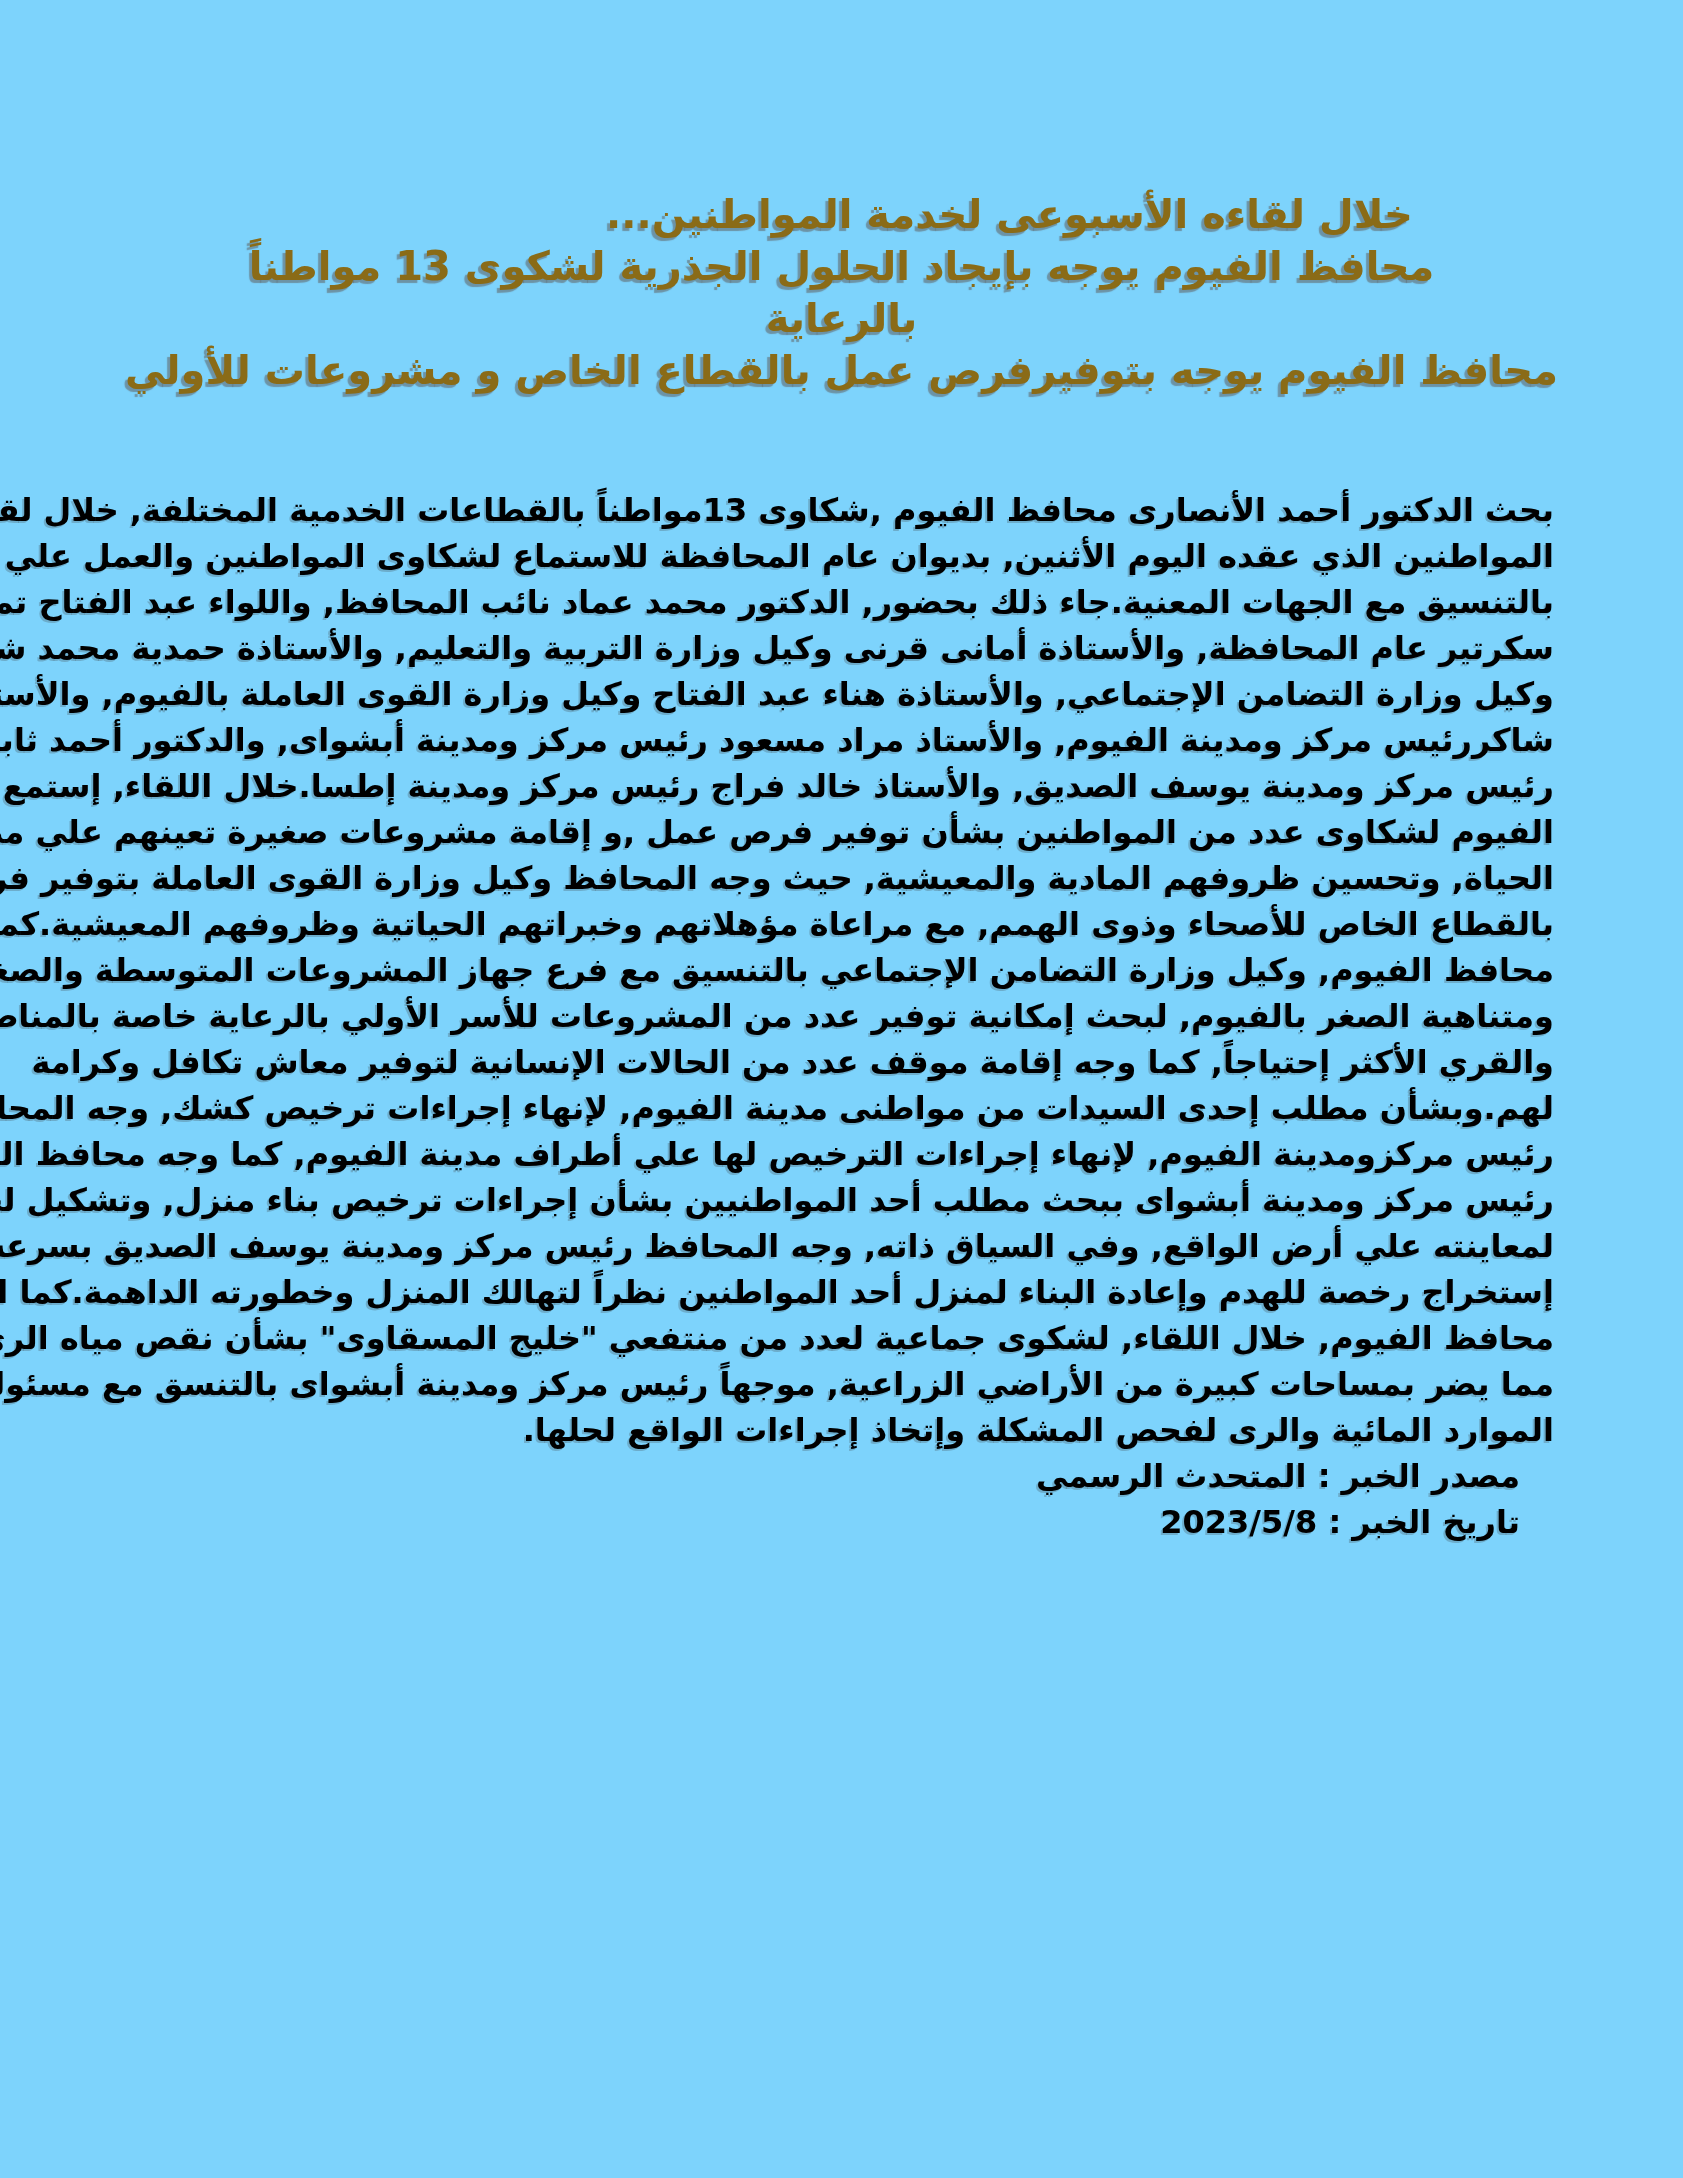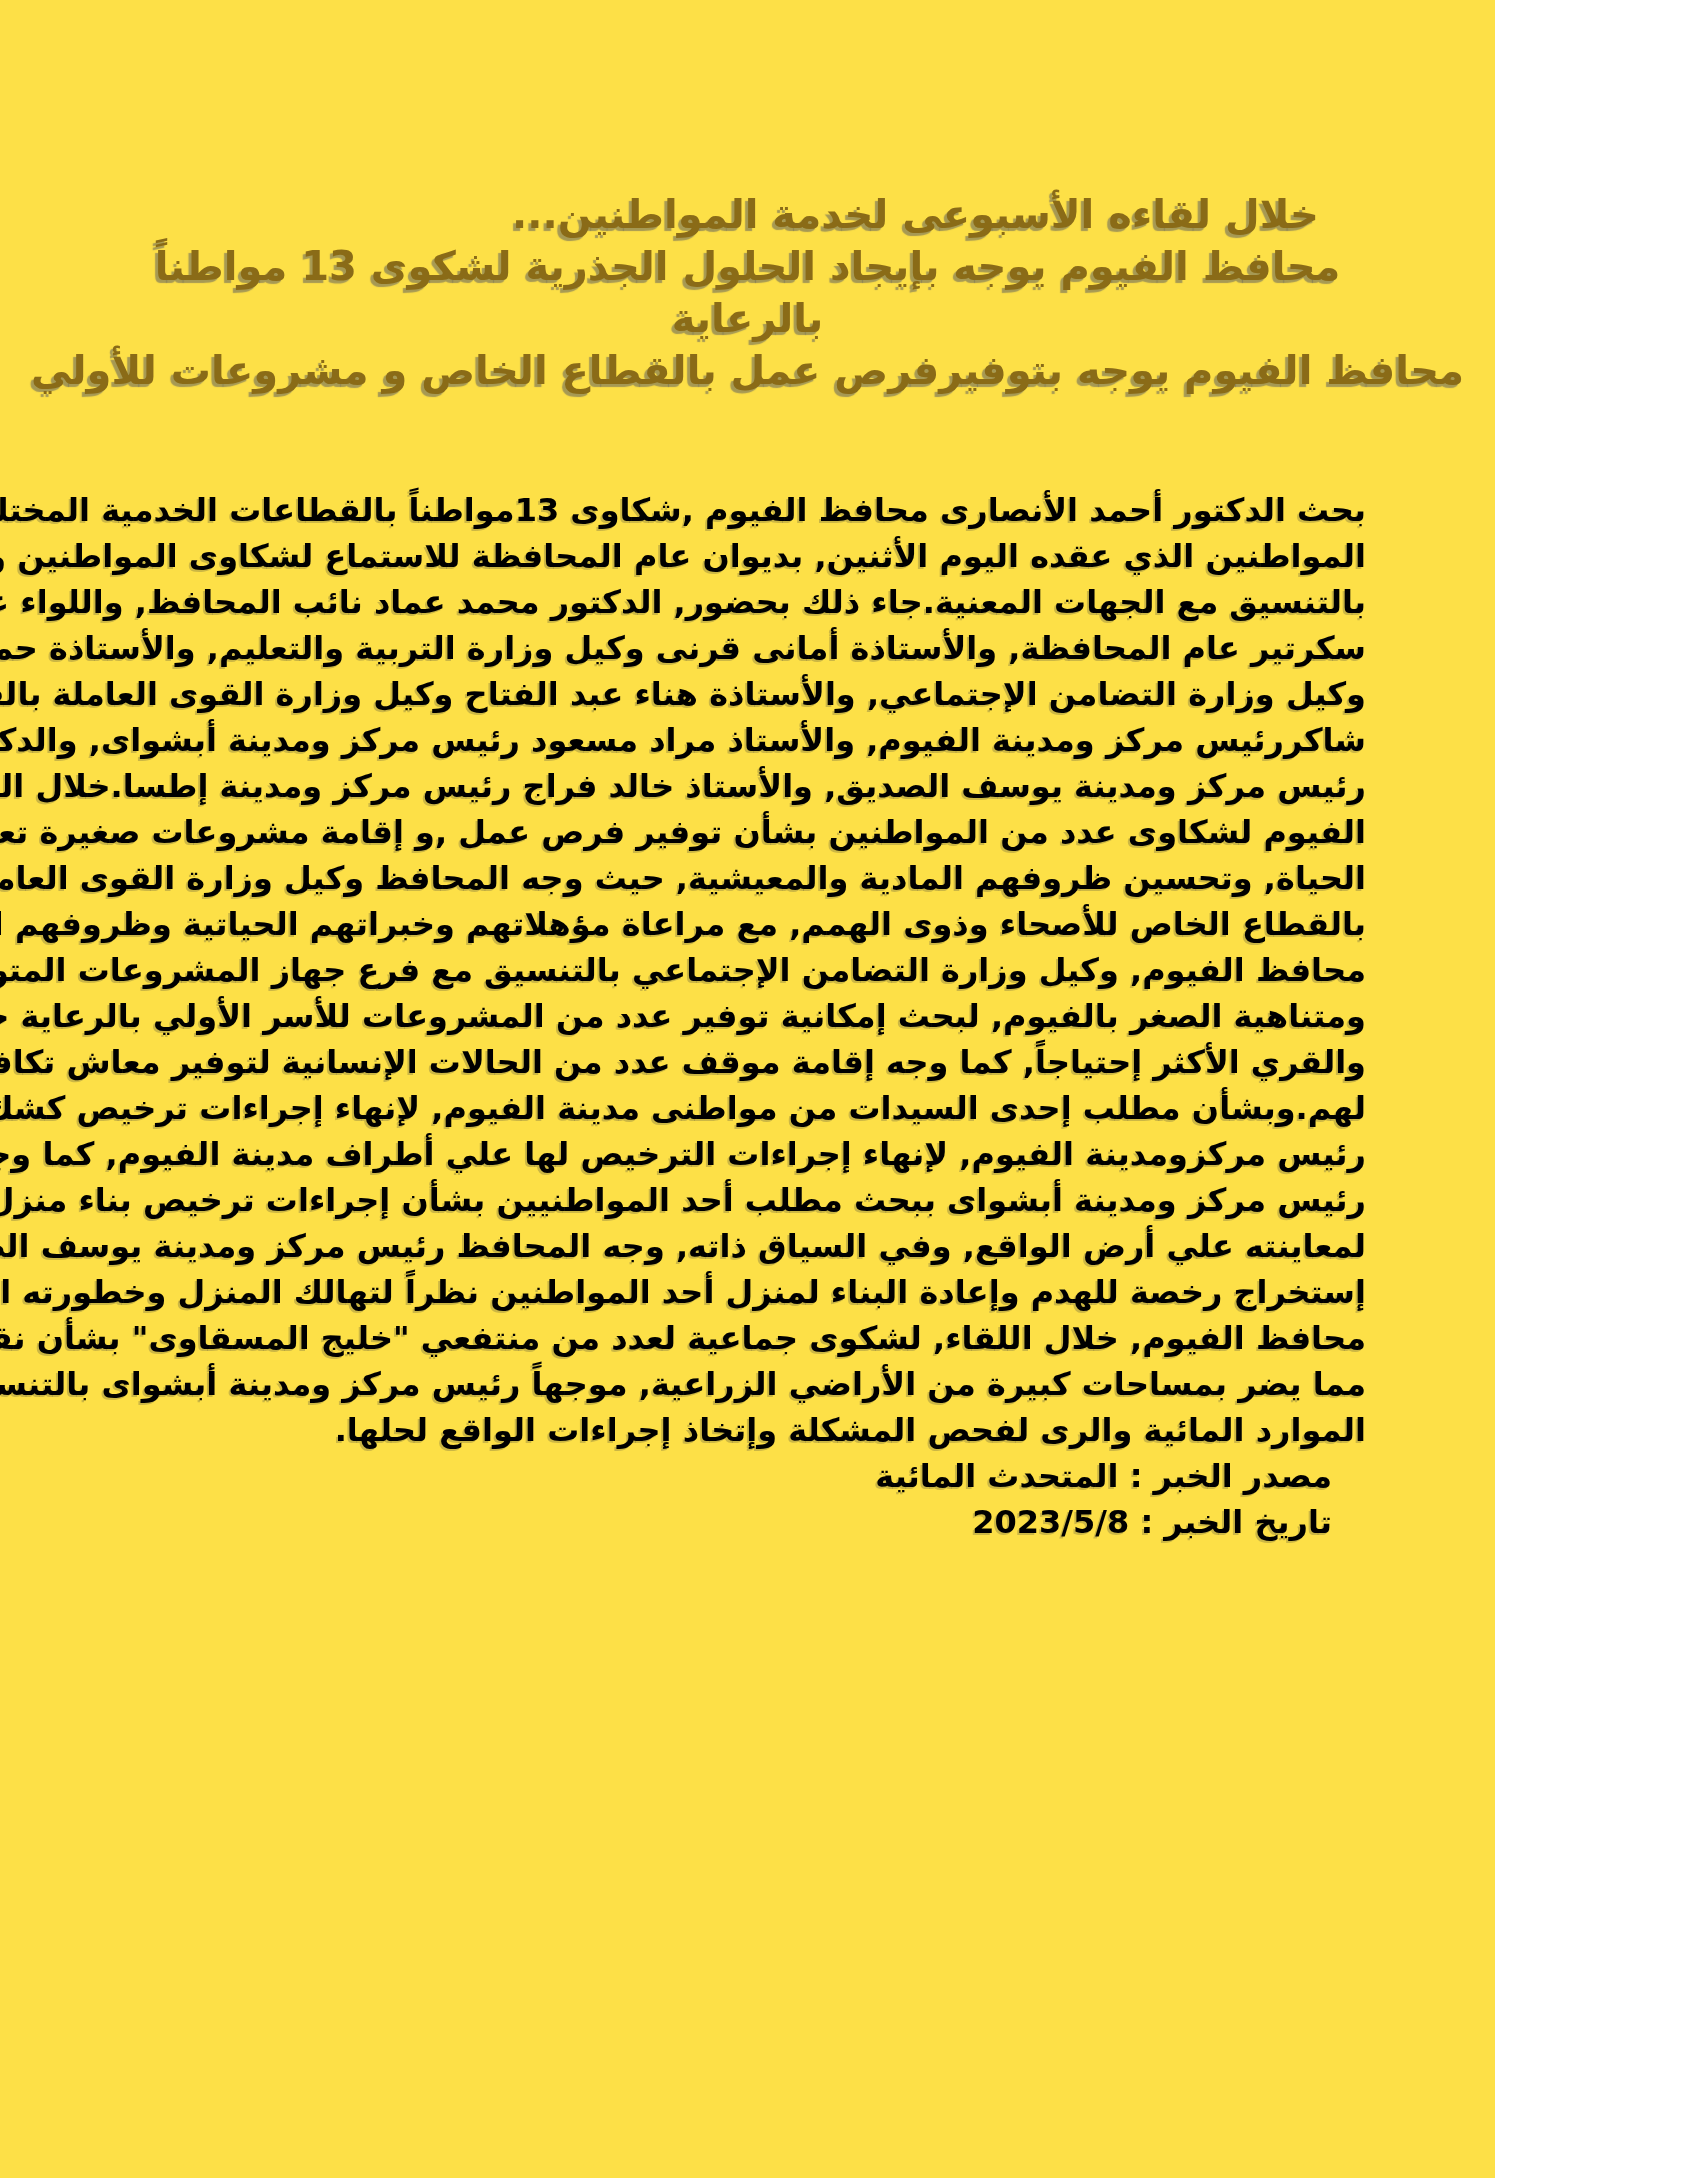--- a/index.html
+++ b/index.html
@@ -1,20 +1,20 @@
 <!DOCTYPE html>
 <html lang="ar"><head>
 <meta charset="utf-8">
 <style>
   html, body { margin: 0; padding: 0; background: #ffffff; }
   .page {
     position: relative;
-    width: 1495px;
+    width: 1683px;
     height: 2178px;
-    background: #fde047;
+    background: #7dd3fc;
     overflow: hidden;
     font-family: "DejaVu Sans", sans-serif;
   }
   .title-block {
     padding-top: 188px;
     direction: rtl;
     text-align: center;
     color: #8a6b17;
     font-size: 40px;
     line-height: 52px;
@@ -76,18 +76,18 @@
     <div class="body-line">رئيس مركزومدينة الفيوم, لإنهاء إجراءات الترخيص لها علي أطراف مدينة الفيوم, كما وجه محافظ الفيوم</div>
     <div class="body-line">رئيس مركز ومدينة أبشواى ببحث مطلب أحد المواطنيين بشأن إجراءات ترخيص بناء منزل, وتشكيل لجنة</div>
     <div class="body-line">لمعاينته علي أرض الواقع, وفي السياق ذاته, وجه المحافظ رئيس مركز ومدينة يوسف الصديق بسرعة</div>
     <div class="body-line">إستخراج رخصة للهدم وإعادة البناء لمنزل أحد المواطنين نظراً لتهالك المنزل وخطورته الداهمة.كما استمع</div>
     <div class="body-line">محافظ الفيوم, خلال اللقاء, لشكوى جماعية لعدد من منتفعي "خليج المسقاوى" بشأن نقص مياه الري بنهايتها,</div>
     <div class="body-line">مما يضر بمساحات كبيرة من الأراضي الزراعية, موجهاً رئيس مركز ومدينة أبشواى بالتنسق مع مسئولي</div>
     <div class="body-line">الموارد المائية والرى لفحص المشكلة وإتخاذ إجراءات الواقع لحلها.</div>
   </div>
 
   <div class="footer-block">
-    <div class="footer-line">مصدر الخبر : المتحدث المائية</div>
+    <div class="footer-line">مصدر الخبر : المتحدث الرسمي</div>
     <div class="footer-line">تاريخ الخبر : 2023/5/8</div>
   </div>
 
 </div>
 
 
 </body></html>

